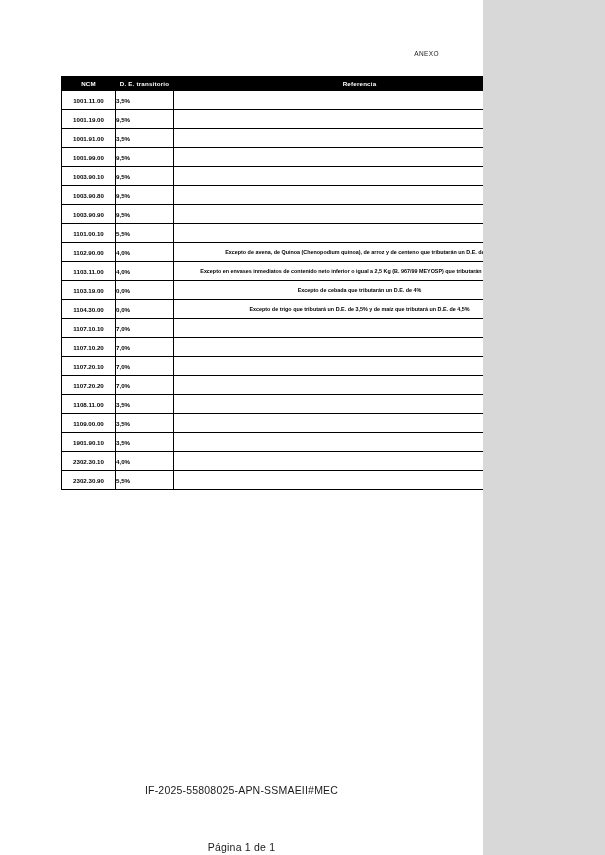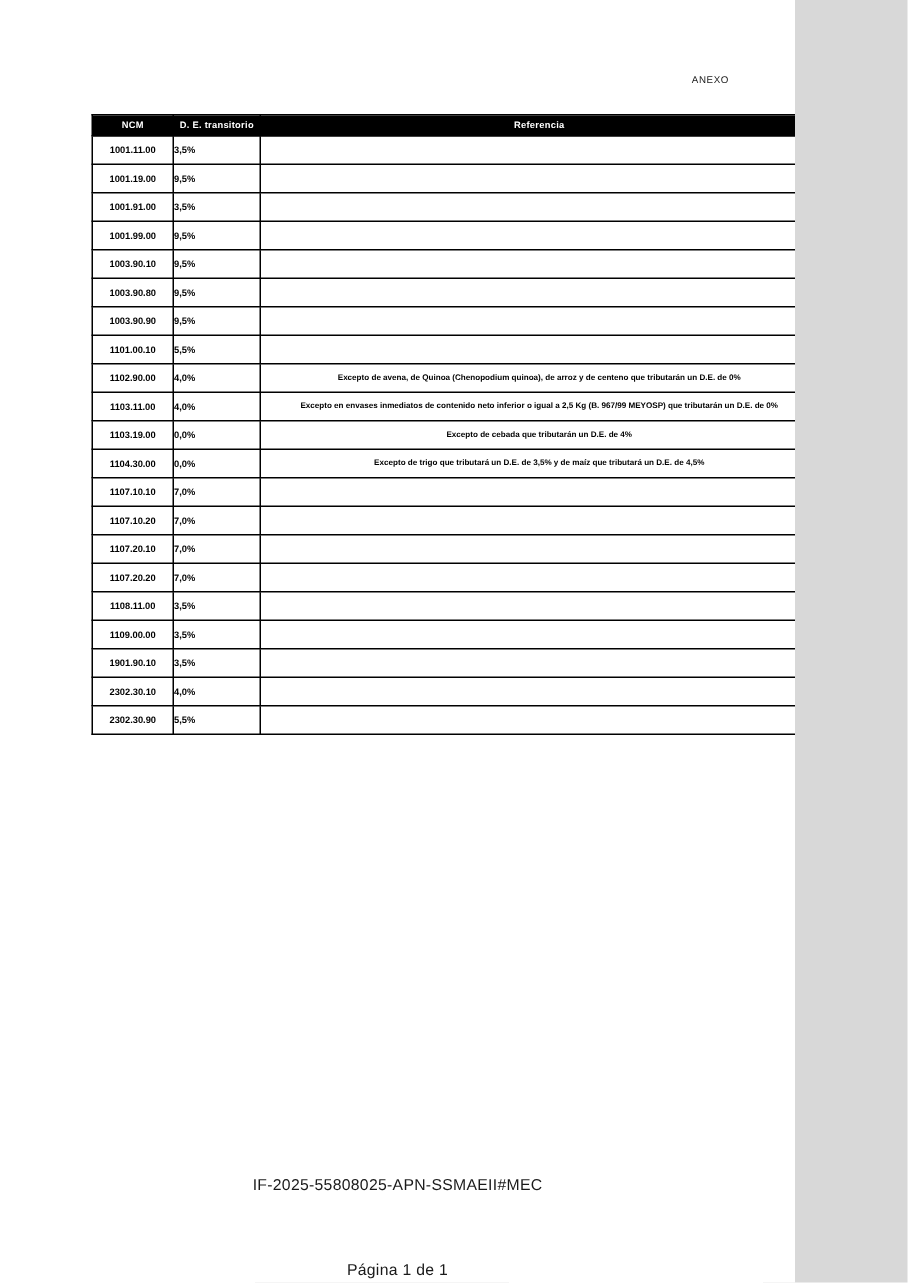--- a/index.html
+++ b/index.html
@@ -7,21 +7,21 @@
     padding: 0;
   }
   body {
     width: 605px;
     height: 855px;
     background: #d8d8d8;
     font-family: "Liberation Sans", sans-serif;
   }
   .page {
     position: relative;
-    width: 530px;
+    width: 483px;
     height: 855px;
     background: #ffffff;
     box-sizing: border-box;
     overflow: hidden;
   }
   .anexo-label {
     position: absolute;
     top: 50px;
     right: 44px;
     font-size: 6.5px;

